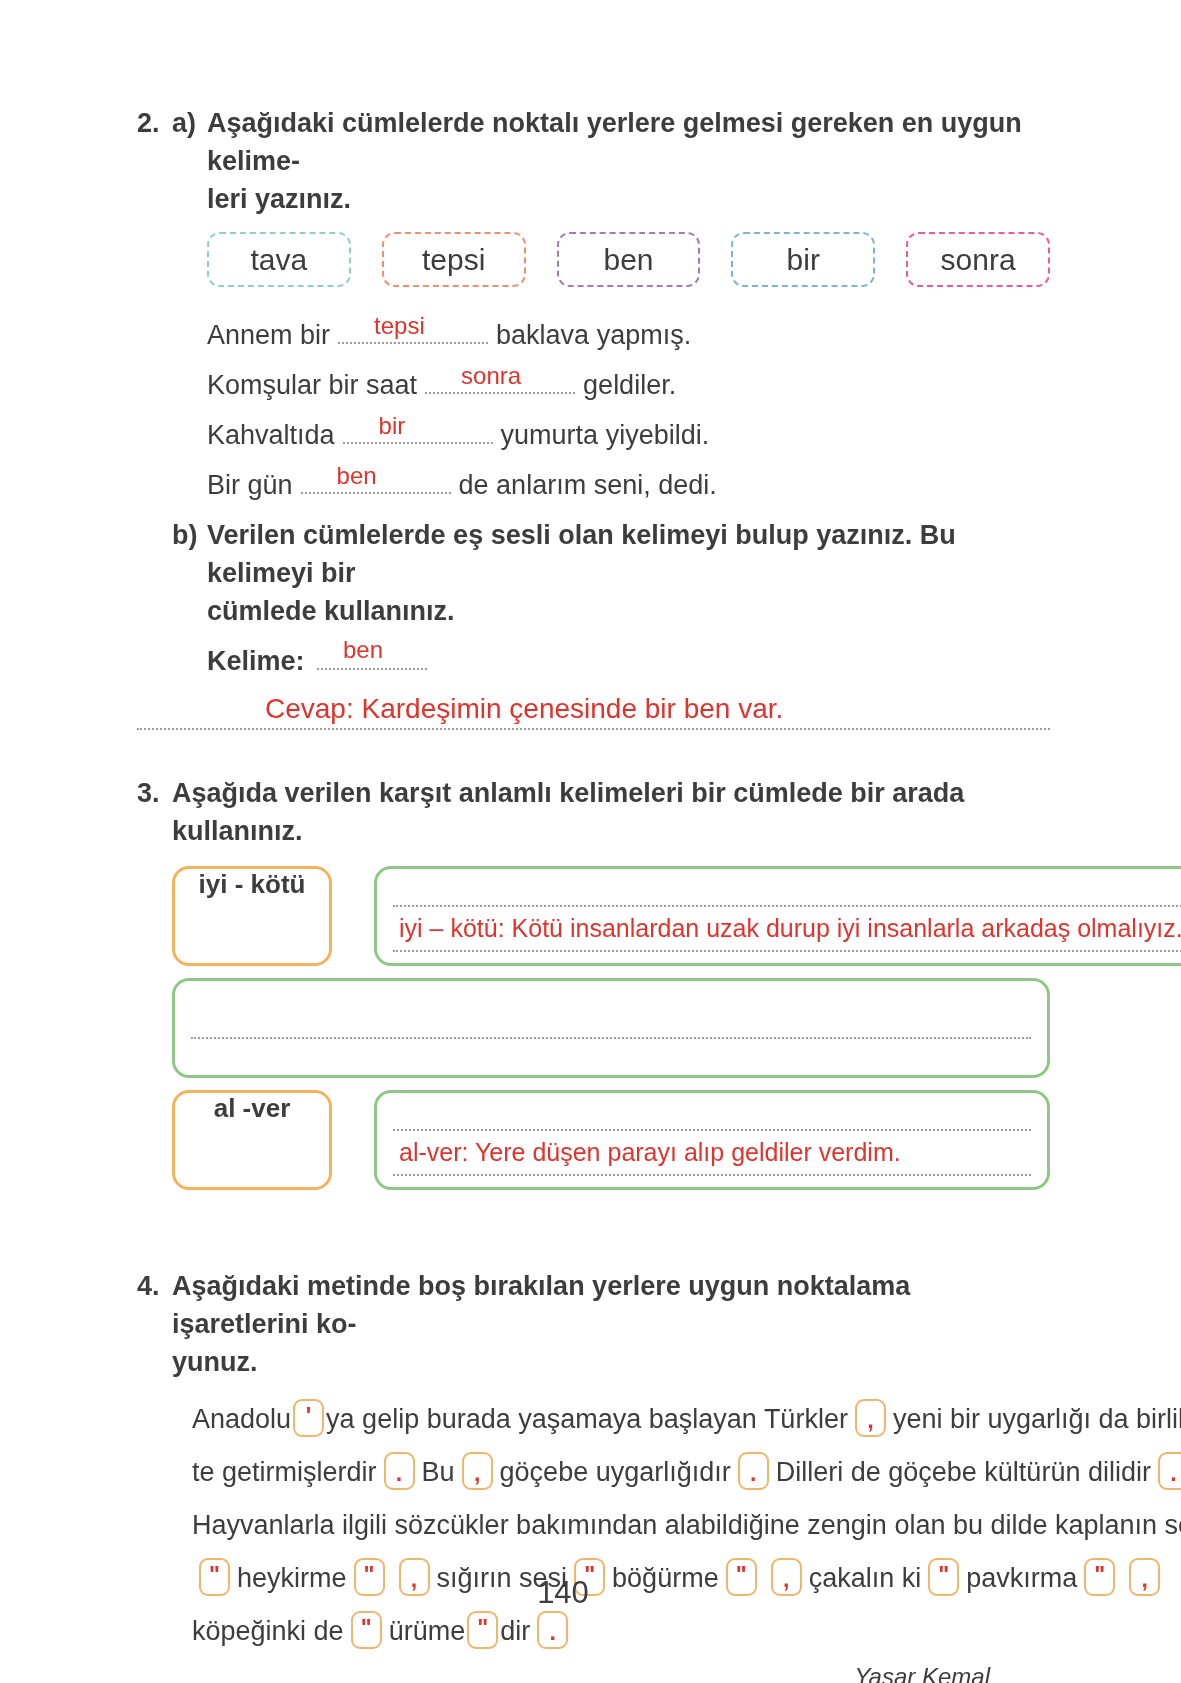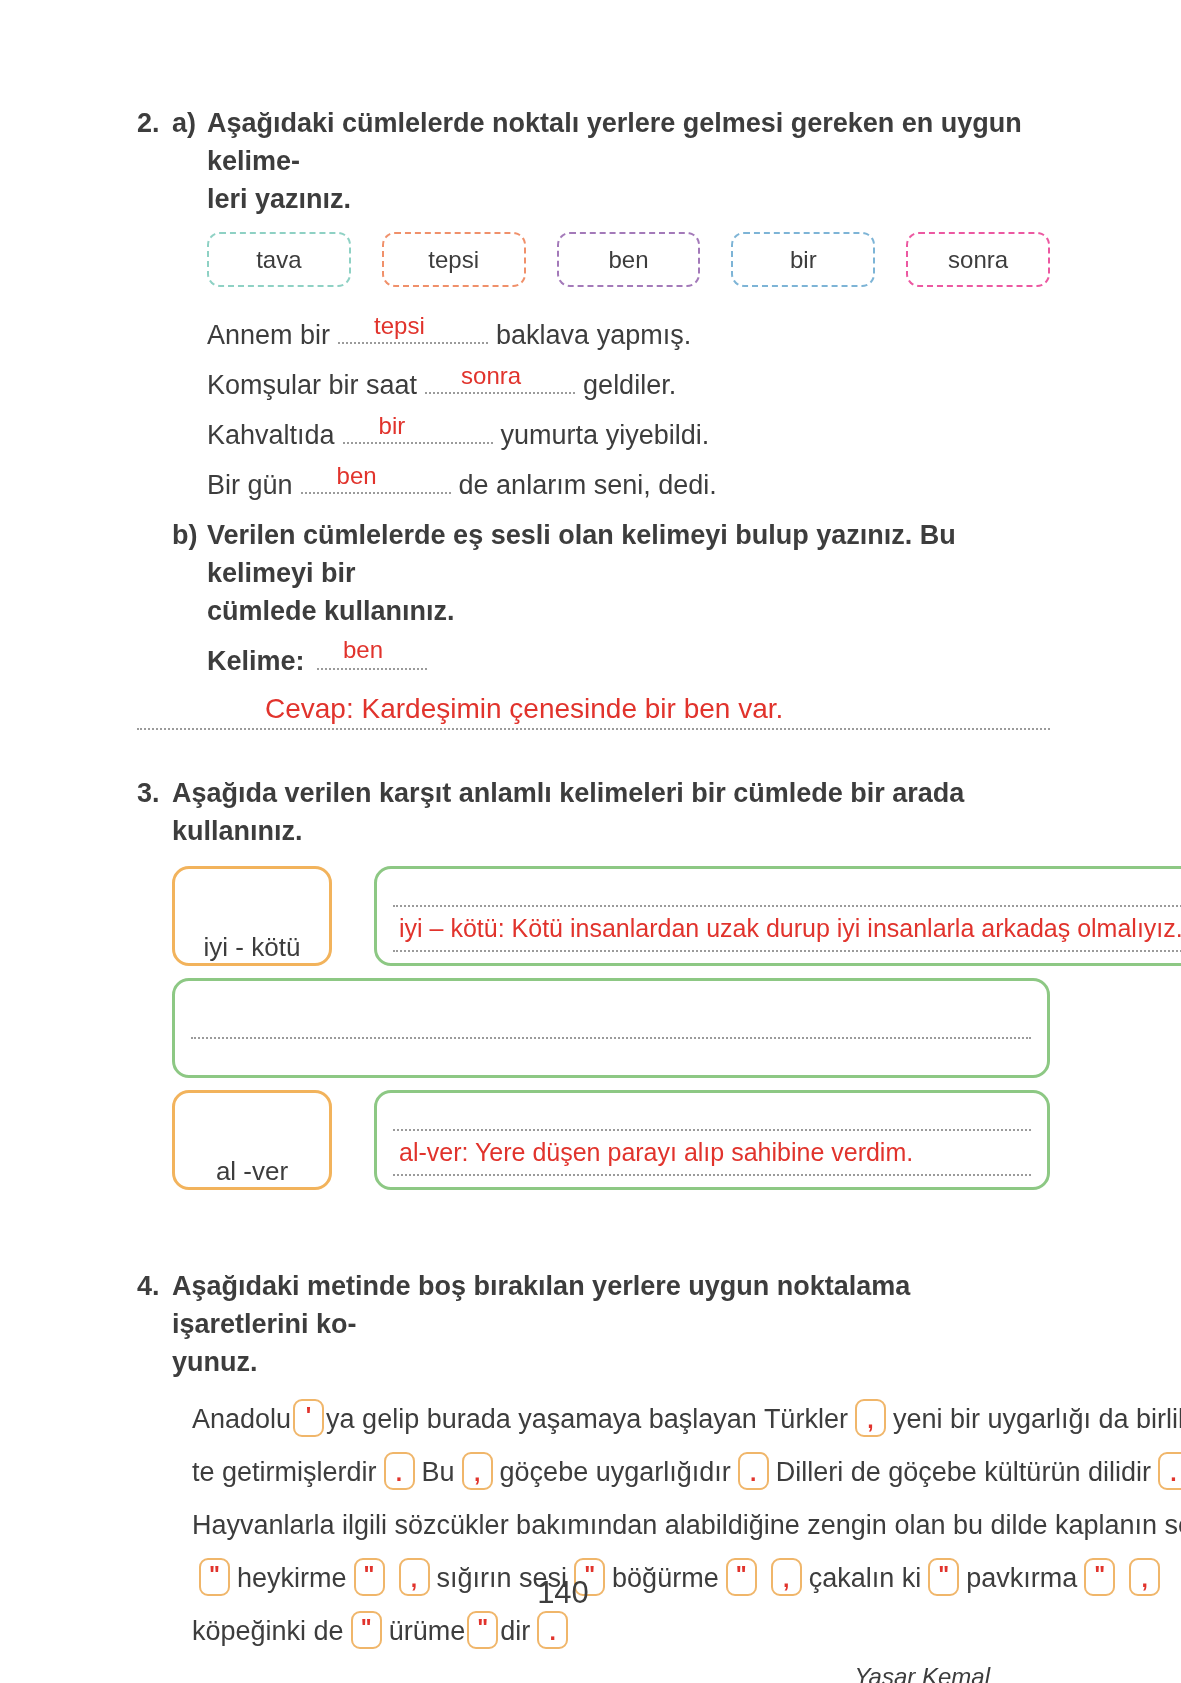--- a/index.html
+++ b/index.html
@@ -15,21 +15,21 @@
   }
   .qhead{display:flex; font-weight:bold; font-size:27px; line-height:1.4;}
   .qnum{width:35px; flex:0 0 35px;}
   .qsub{width:35px; flex:0 0 35px;}
   .qtext{flex:1;}
 
   
   .word-bank{display:flex; gap:31px; margin:14px 0 30px 70px;}
   .wb-box{
     flex:1; height:55px; border:2px dashed #999; border-radius:13px;
-    display:flex; align-items:center; justify-content:center; font-size:24px;
+    display:flex; align-items:center; justify-content:center; font-size:30px;
   }
   
   .sentence{font-size:27px; line-height:30px; margin-bottom:17px; margin-left:70px;}
   .blank{
     display:inline-block; width:150px; height:1em; margin:0 8px;
     border-bottom:2px dotted var(--dots); position:relative; vertical-align:baseline;
   }
   .blank.small{width:110px; margin-left:12px;}
   .ans{
     position:absolute; left:24%; bottom:1px; color:var(--red);
@@ -43,22 +43,23 @@
     border-bottom:2px dotted var(--dots);
   }
   .cevap-text{position:absolute; left:128px; bottom:3px; color:var(--red); font-size:28px;}
 
   
   .q3{margin-top:45px;}
   .q3-rows{margin-left:35px; margin-top:16px;}
   .q3-row{display:flex; gap:42px; margin-bottom:12px; align-items:stretch;}
   .pair-box{
     flex:0 0 160px; min-height:100px; border:3px solid var(--q3-orange);
-    border-radius:17px; display:flex; align-items:flex-end; justify-content:center;
+    border-radius:17px; display:flex; align-items:flex-start; justify-content:center;
     font-size:26px;
+    font-weight:bold;
   }
   .ans-box{
     flex:1; min-height:100px; border:3px solid var(--q3-green); border-radius:17px;
     padding:12px 16px 10px; display:flex; flex-direction:column; justify-content:center;
   }
   .dotline{border-bottom:2px dotted var(--dots); height:24px; margin-bottom:4px;}
   .red-line{
     color:var(--red); font-size:25px; line-height:1.25;
     border-bottom:2px dotted var(--dots); padding:2px 2px 5px 6px; white-space:nowrap;
   }
@@ -167,21 +168,21 @@
         <div class="ans-box">
           <div class="dotline"></div>
         </div>
       </div>
       <div class="q3-row">
         <div class="pair-box">
           <span>al -ver</span>
         </div>
         <div class="ans-box">
           <div class="dotline"></div>
-          <div class="red-line">al-ver: Yere düşen parayı alıp sahibine verdim.</div>
+          <div class="red-line">al-ver: Yere düşen parayı alıp geldiler verdim.</div>
         </div>
       </div>
     </div>
   </section>
 
   <section class="q4">
     <div class="qhead">
       <span class="qnum">4.</span>
       <span class="qtext">
         <span>Aşağıdaki metinde boş bırakılan yerlere uygun noktalama işaretlerini ko-</span><br>

